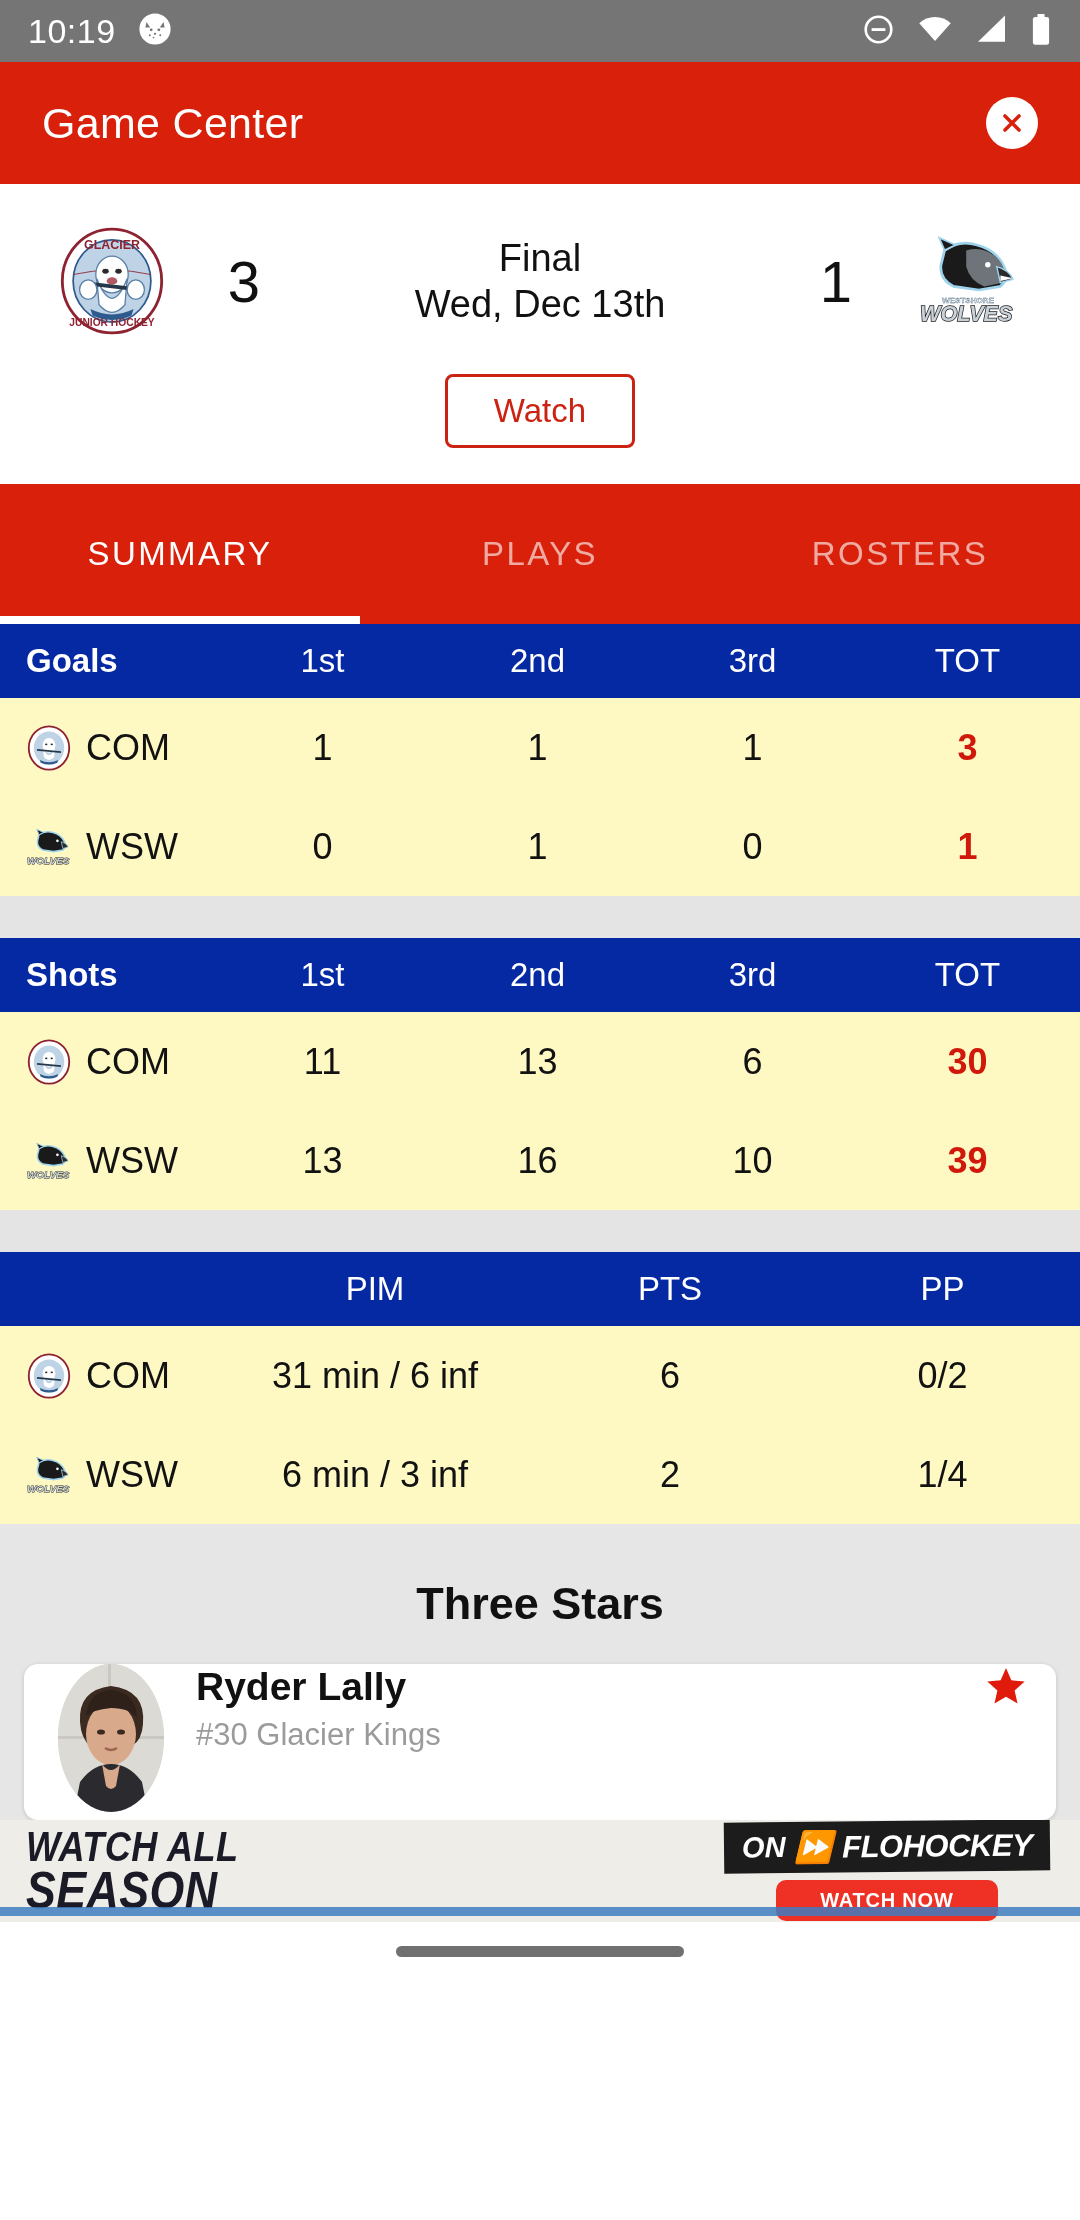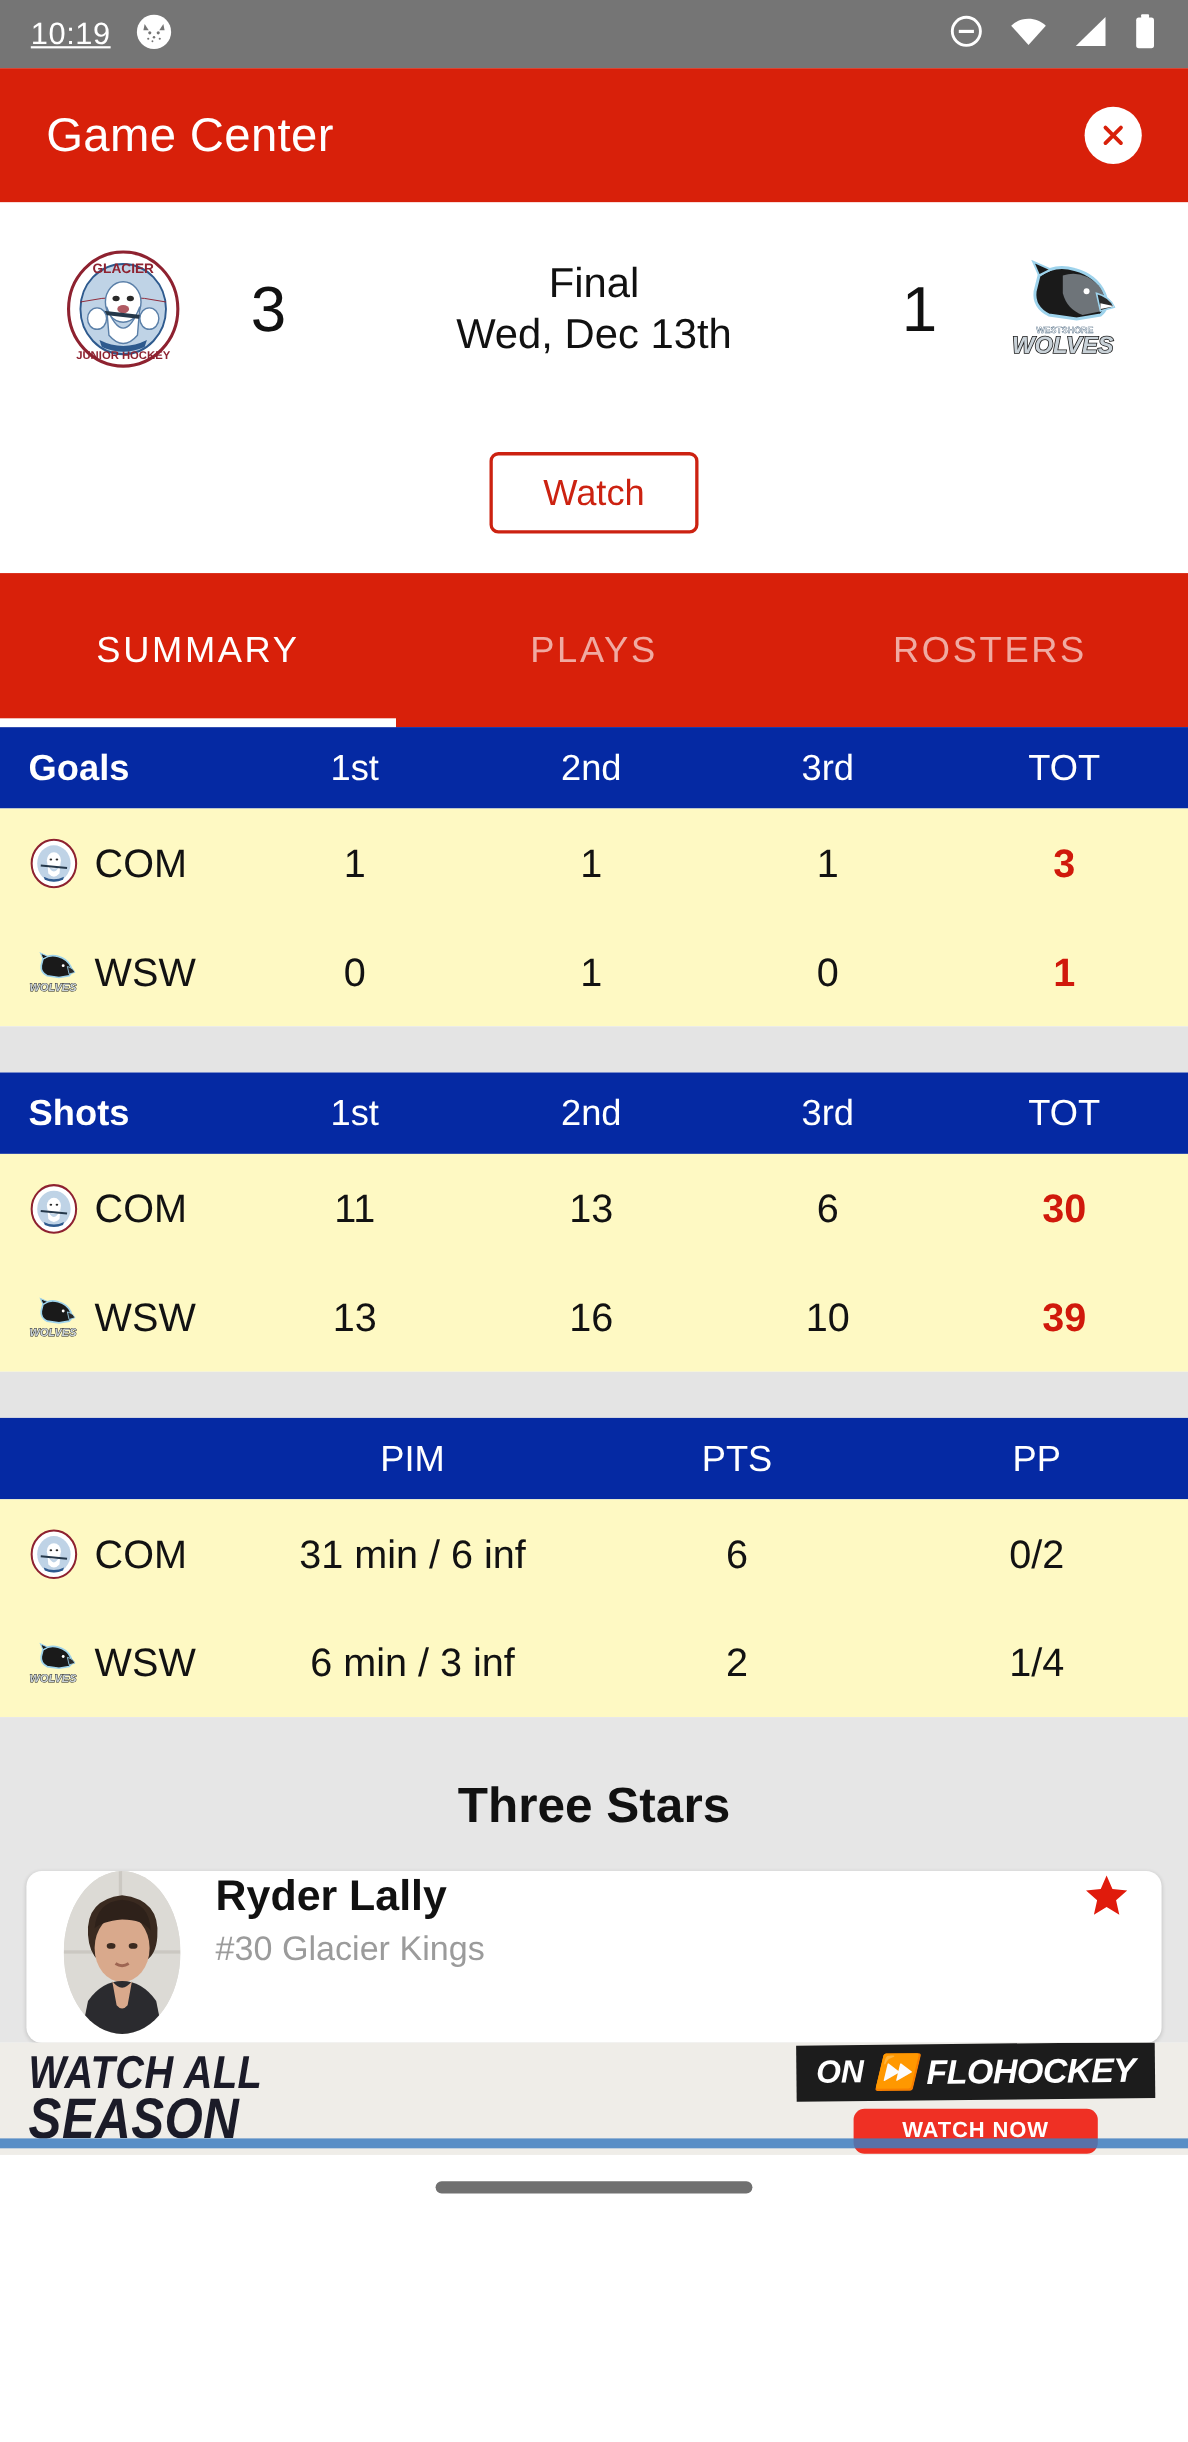--- a/index.html
+++ b/index.html
@@ -14,21 +14,21 @@
   
   .status-bar {
     height: 62px;
     background: #757575;
     display: flex;
     align-items: center;
     padding: 0 28px;
     color: #ffffff;
   }
   .status-left { display: flex; align-items: center; gap: 22px; }
-  .status-time { font-size: 28px; font-weight: 400; letter-spacing: 0.5px; text-decoration: underline; }
+  .status-time { font-size: 34px; font-weight: 400; letter-spacing: 0.5px; }
   .status-right { margin-left: auto; display: flex; align-items: center; gap: 22px; }
   .ic { display: block; }
 
   
   .appbar {
     height: 122px;
     background: #D8200A;
     display: flex;
     align-items: center;
     padding: 0 42px;
@@ -83,21 +83,20 @@
   }
   .watch-btn {
     border: 3px solid #CC2211;
     border-radius: 8px;
     color: #CC2211;
     background: #ffffff;
     font-size: 33px;
     padding: 15px 46px;
     cursor: pointer;
     font-family: "Liberation Sans", sans-serif;
-    margin-top: 37px;
   }
 
   
   .tabs {
     background: #D8200A;
     height: 140px;
     display: flex;
     align-items: center;
   }
   .tab {

